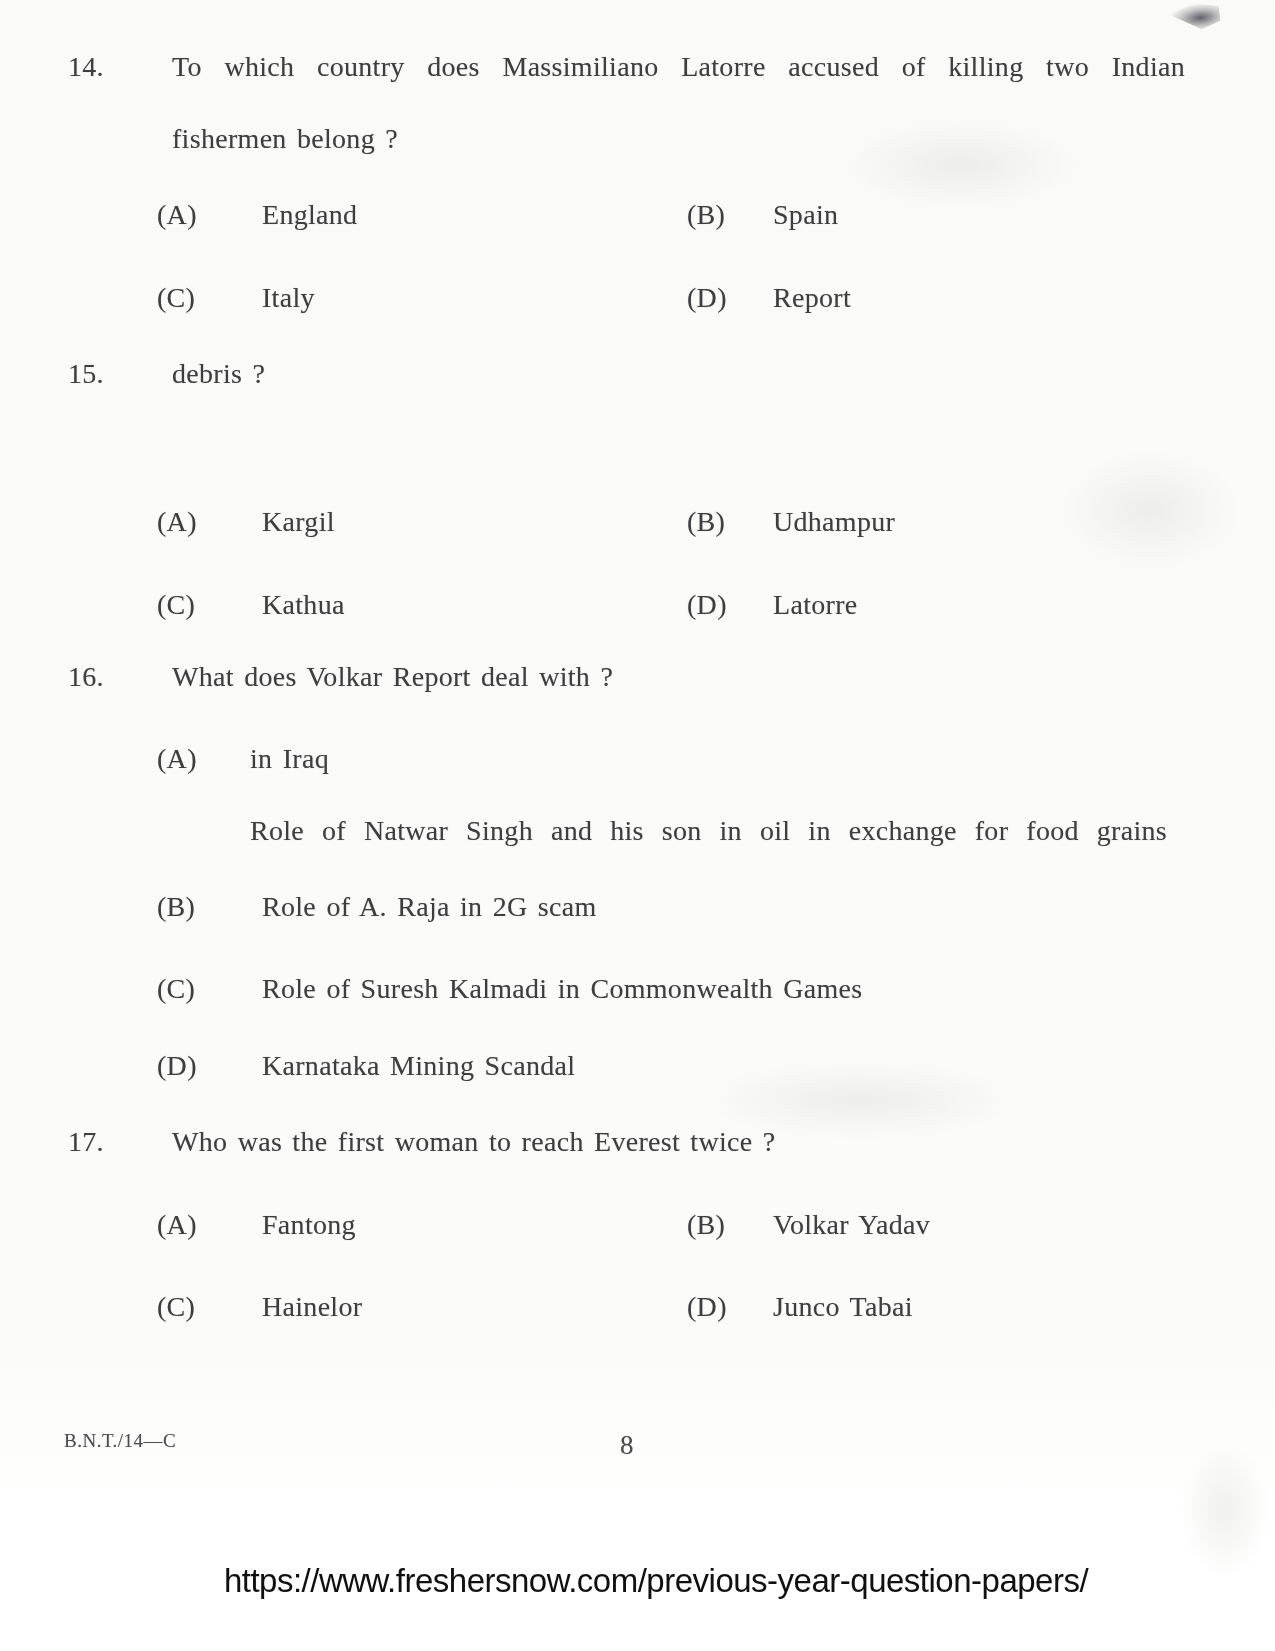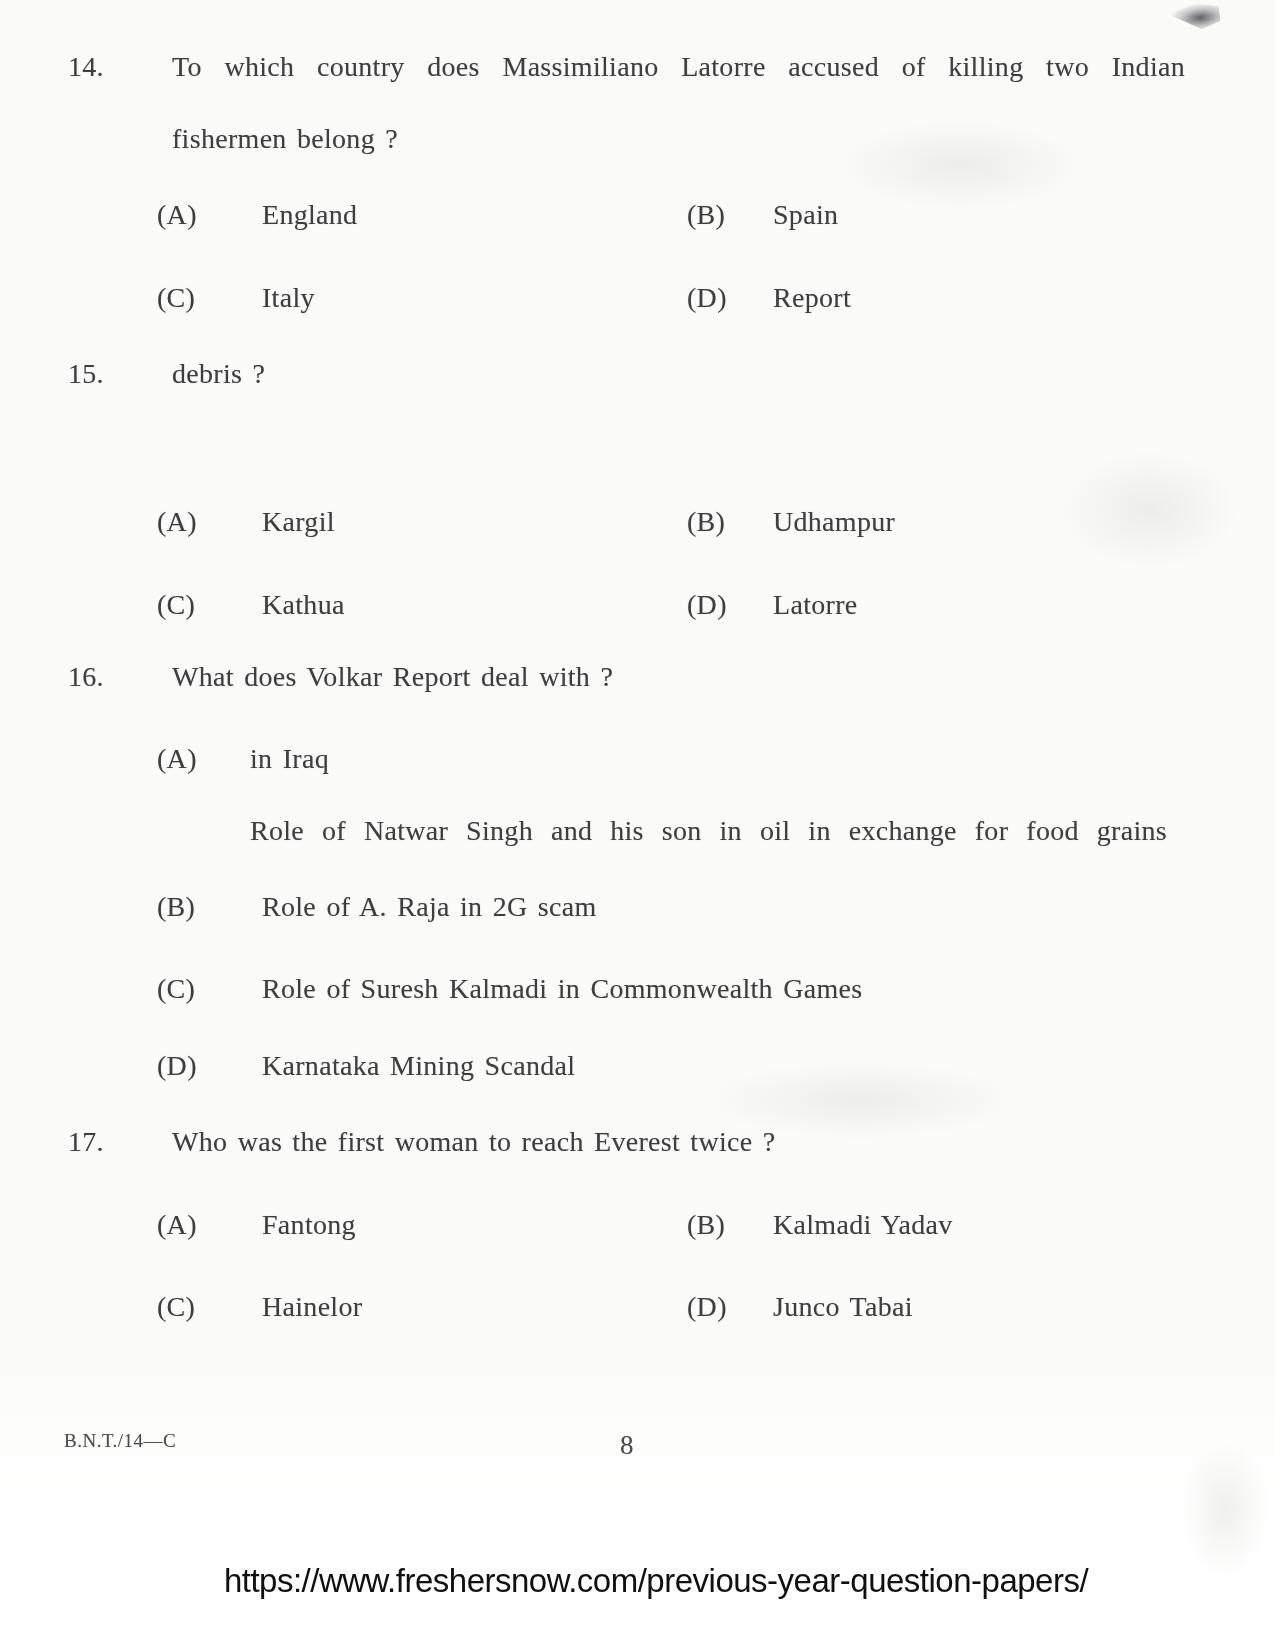--- a/index.html
+++ b/index.html
@@ -189,21 +189,21 @@
   <div class="abs scan-text" style="top:1125px">
     <span class="qnum">17.</span>
     <div class="qtext">
       <div class="qline">Who was the first woman to reach Everest twice ?</div>
     </div>
   </div>
   <div class="abs scan-text" style="top:1208px">
     <span class="opt-label l1">(A)</span>
     <span class="opt-text t1">Fantong</span>
     <span class="opt-label l2">(B)</span>
-    <span class="opt-text t2">Kalmadi Yadav</span>
+    <span class="opt-text t2">Volkar Yadav</span>
   </div>
   <div class="abs scan-text" style="top:1290px">
     <span class="opt-label l1">(C)</span>
     <span class="opt-text t1">Hainelor</span>
     <span class="opt-label l2">(D)</span>
     <span class="opt-text t2">Junco Tabai</span>
   </div>
 
   <div class="abs scan-text" style="top:1430px">
     <span class="footer-code">B.N.T./14—C</span>

